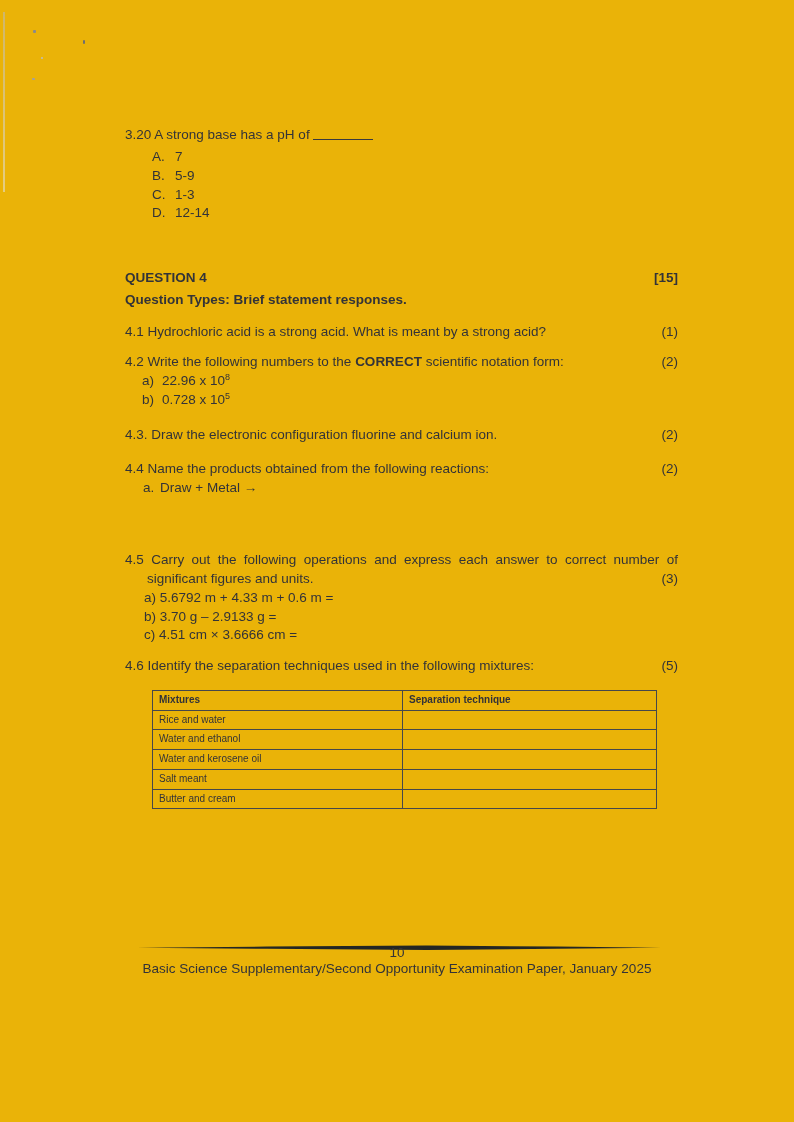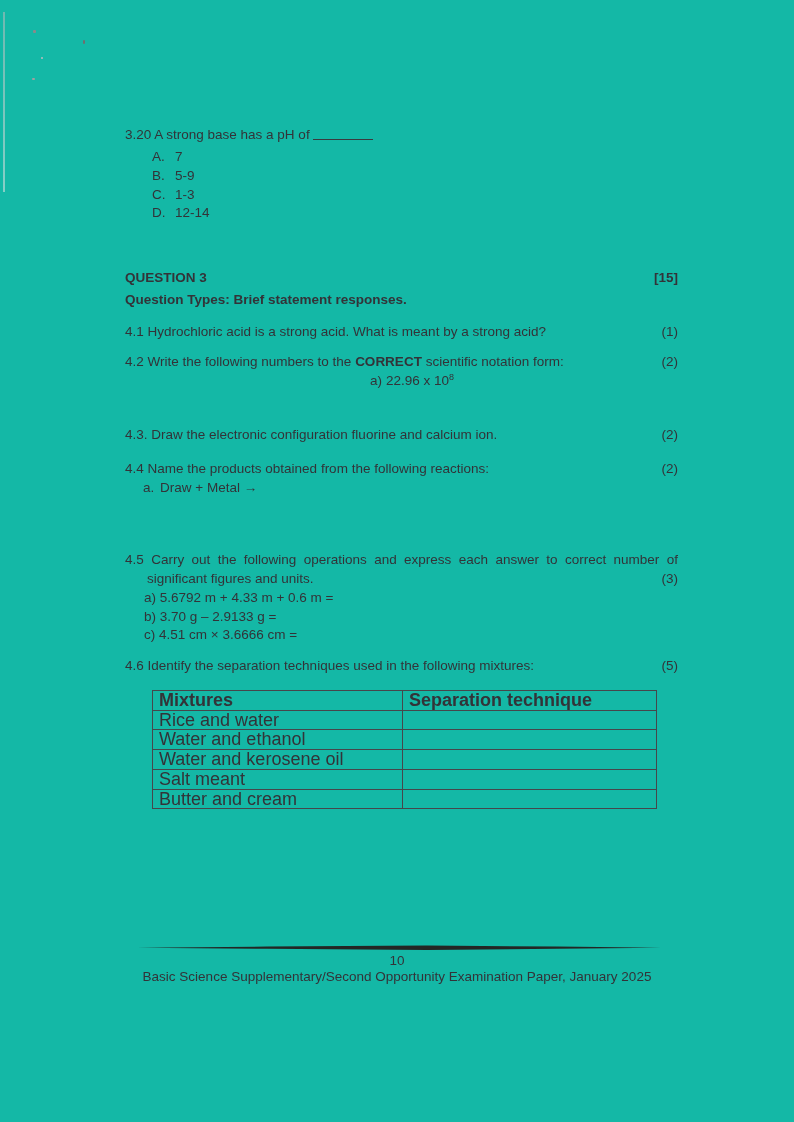--- a/index.html
+++ b/index.html
@@ -1,21 +1,21 @@
 <!DOCTYPE html>
 <html><head>
 <meta charset="utf-8">
 <style>
   html, body { margin: 0; padding: 0; background: #e8e8e8; }
   .page {
     position: relative;
     width: 794px;
     height: 1122px;
     margin: 0 auto;
-    background: #14b8a6;
+    background: #eab308;
     font-family: "Liberation Sans", "DejaVu Sans", sans-serif;
     font-size: 13.5px;
     line-height: 18.7px;
     color: #333338;
     overflow: hidden;
   }
   .abs { position: absolute; }
   .block { position: absolute; left: 125px; width: 553px; }
   .row { display: flex; justify-content: space-between; white-space: nowrap; }
   .bold { font-weight: bold; }
@@ -36,27 +36,27 @@
   table.mix {
     border-collapse: collapse;
     width: 504px;
     table-layout: fixed;
   }
   table.mix th, table.mix td {
     border: 1.5px solid #46474b;
     padding: 0 6px;
     height: 17.3px;
     text-align: left;
-    font-size: 18px;
+    font-size: 10px;
     vertical-align: middle;
     overflow: hidden;
     white-space: nowrap;
   }
   table.mix th { font-weight: bold; }
-  .centered { left: 0; right: 0; text-align: center; margin-top: 8px; }
+  .centered { left: 0; right: 0; text-align: center; }
   .artifact-dot { position: absolute; border-radius: 1px; }
   .scan-vline {
     position: absolute;
     left: 3px; top: 12px;
     width: 2px; height: 180px;
     background: linear-gradient(#b9b9b9, #e2e2e2);
     opacity: 0.55;
   }
 </style>
 </head>
@@ -85,38 +85,41 @@
       <div>
         <span class="sublabel-a">C.</span><span>1-3</span>
       </div>
       <div>
         <span class="sublabel-a">D.</span><span>12-14</span>
       </div>
     </div>
   </div>
 
   <div class="block row bold" style="top:269px;">
-    <span>QUESTION 3</span>
+    <span>QUESTION 4</span>
     <span class="marks">[15]</span>
   </div>
   <div class="block bold" style="top:291px;">Question Types: Brief statement responses.</div>
 
   <div class="block row" style="top:323px;">
     <span>4.1 Hydrochloric acid is a strong acid. What is meant by a strong acid?</span>
     <span class="marks">(1)</span>
   </div>
 
-  <div class="block" style="top:353px;text-align:center;">
+  <div class="block" style="top:353px;">
     <div class="row">
       <span><span>4.2 Write the following numbers to the </span><span class="bold">CORRECT</span><span> scientific notation form:</span></span>
       <span class="marks">(2)</span>
     </div>
     <div class="subs" style="margin-left:17px;">
       <div>
         <span class="sublabel-p">a)</span><span><span>22.96 x 10</span><sup>8</sup></span>
+      </div>
+      <div>
+        <span class="sublabel-p">b)</span><span><span>0.728 x 10</span><sup>5</sup></span>
       </div>
     </div>
   </div>
 
   <div class="block row" style="top:426px;">
     <span>4.3. Draw the electronic configuration fluorine and calcium ion.</span>
     <span class="marks">(2)</span>
   </div>
 
   <div class="block" style="top:460px;">

